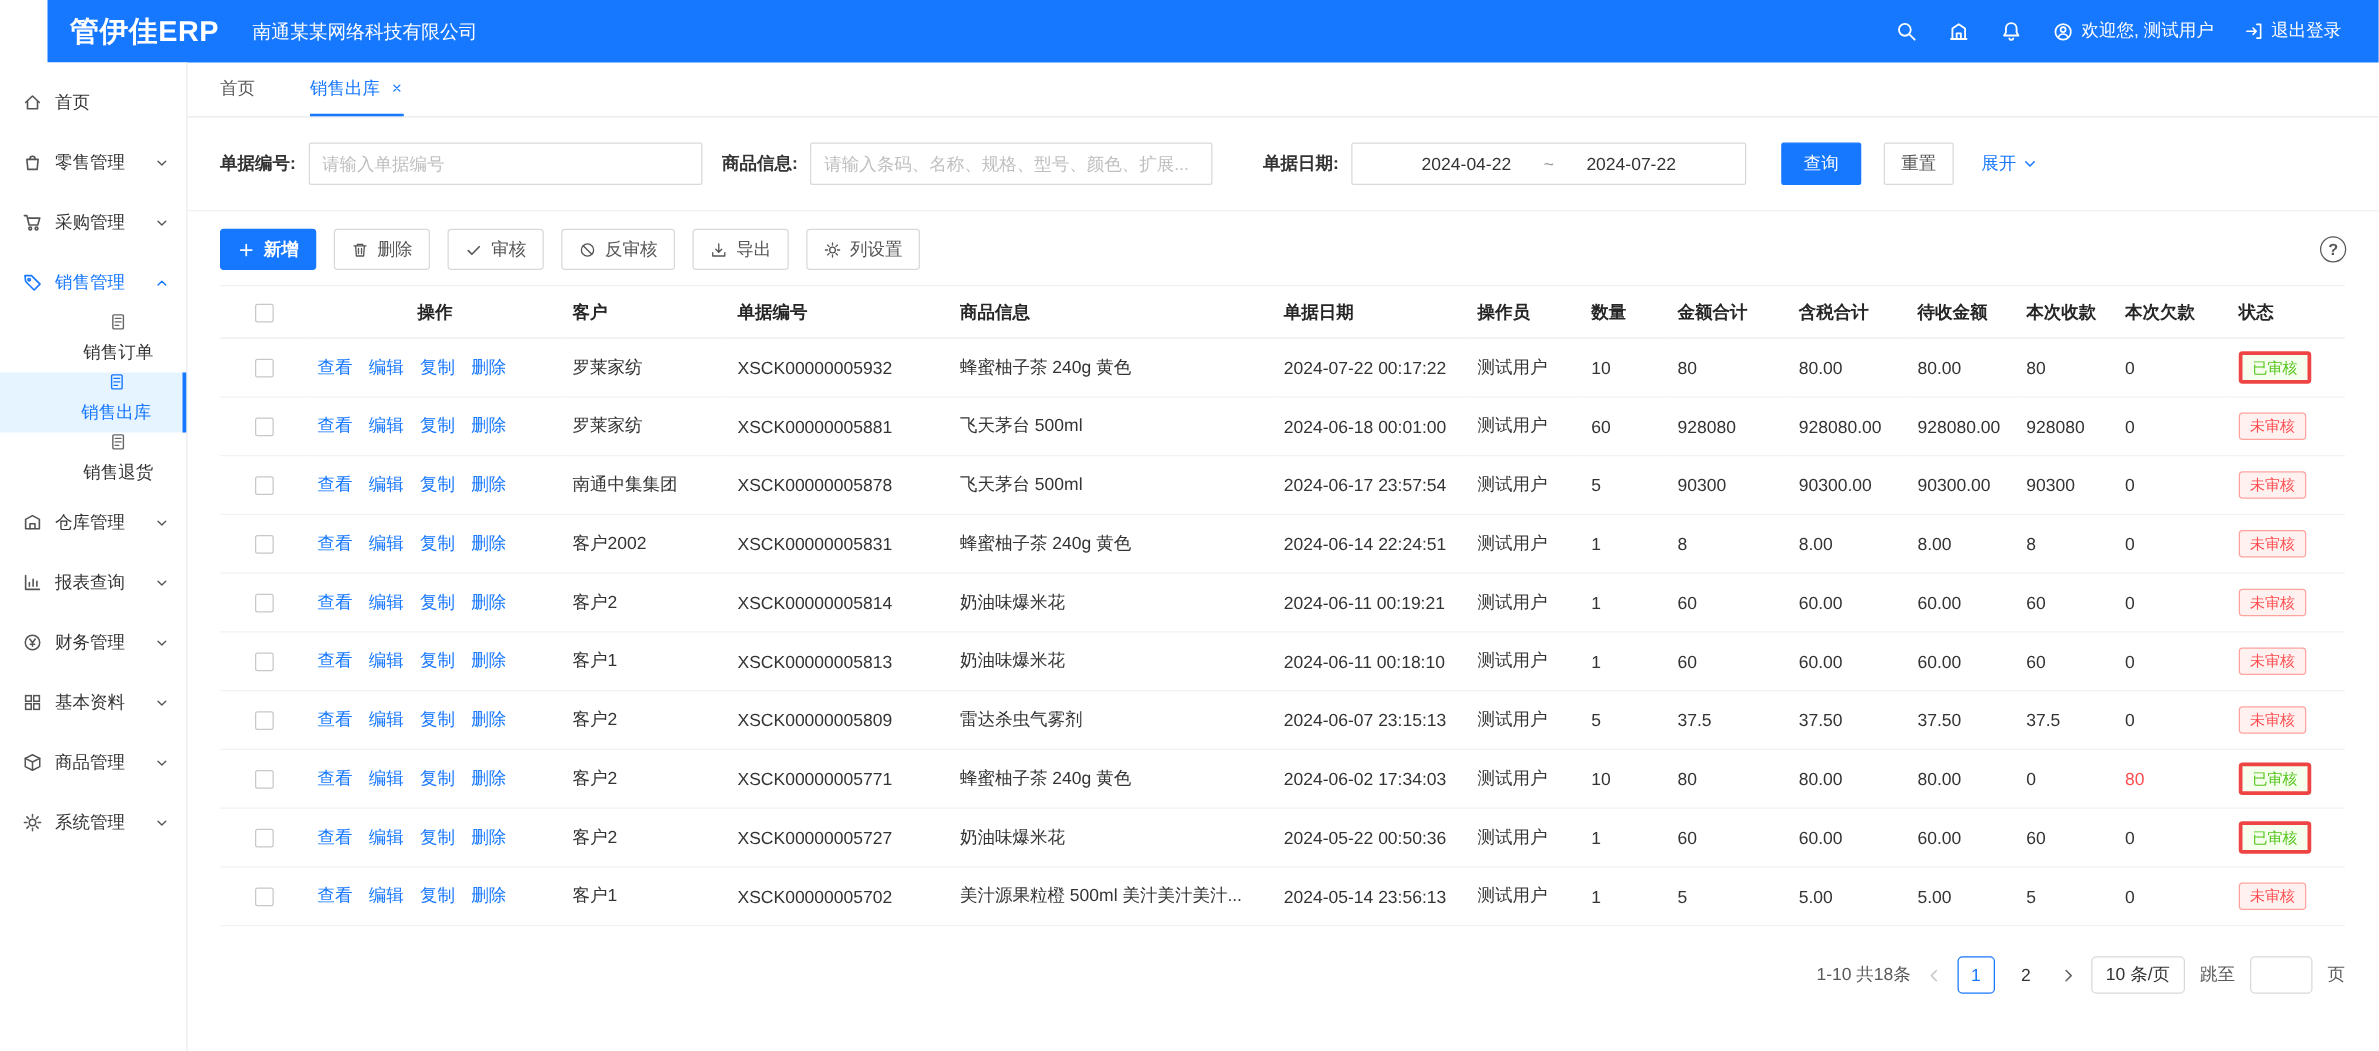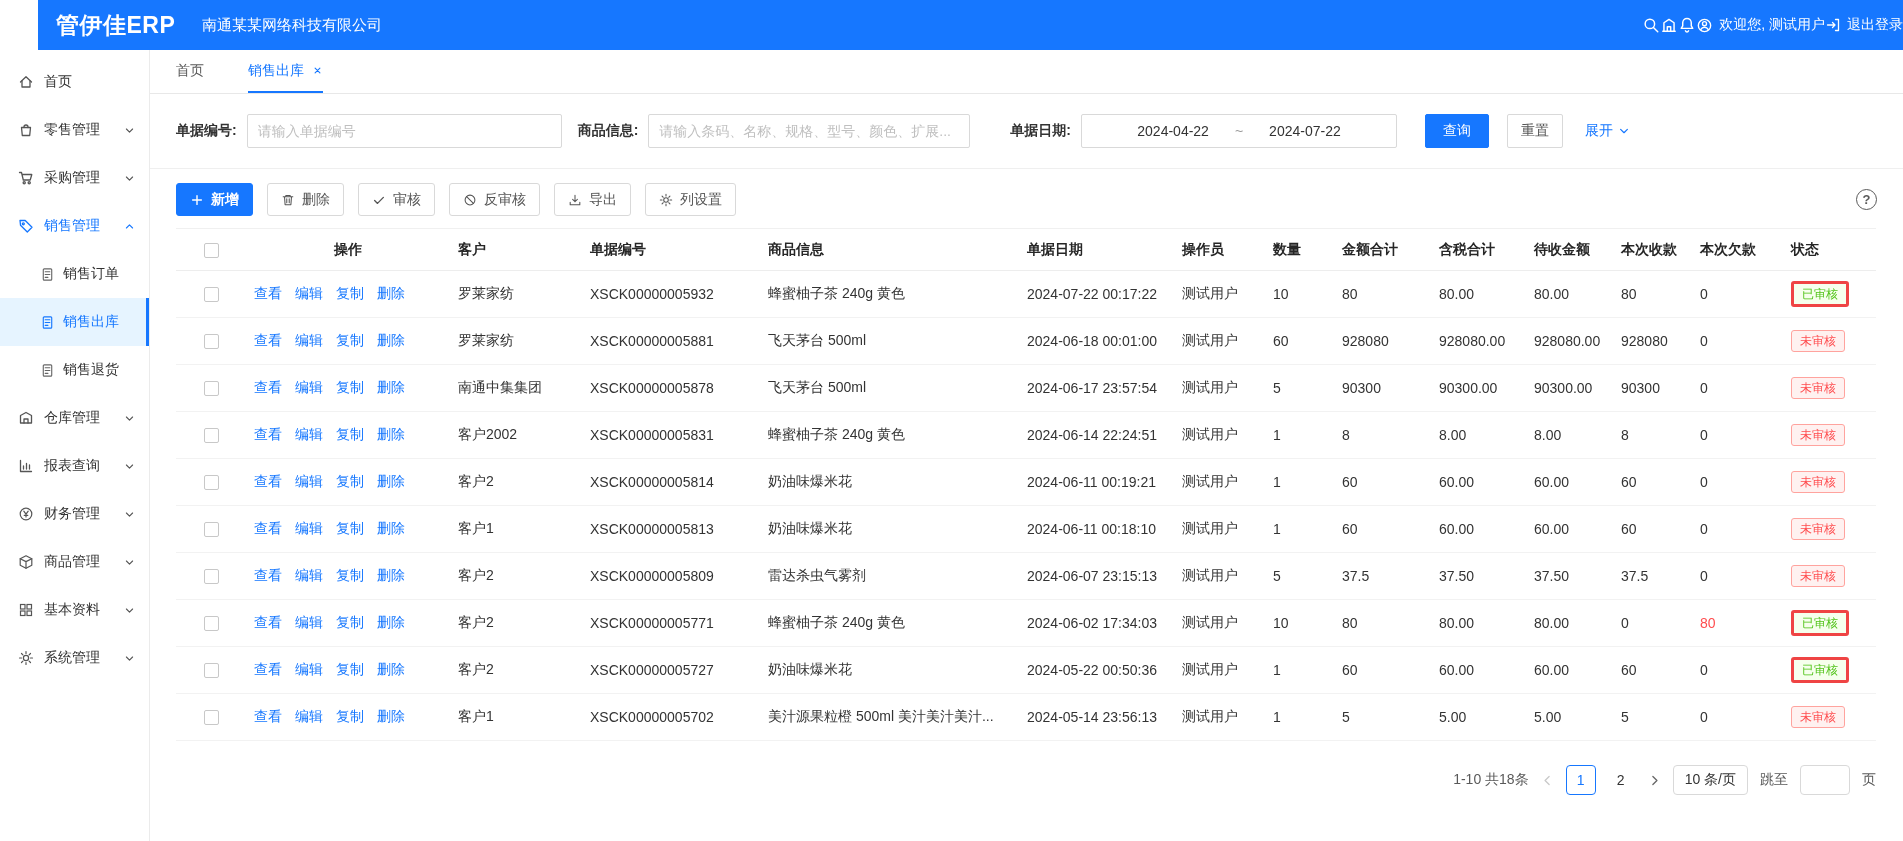--- a/index.html
+++ b/index.html
@@ -4,36 +4,36 @@
 <style>
   * { box-sizing: border-box; }
   body { margin:0; width:1903px; height:841px; overflow:hidden; background:#fff; color:#333;
          font-family:"Liberation Sans","DejaVu Sans",sans-serif; }
   .app { display:flex; flex-direction:column; height:100%; }
 
   
   .topbar { height:50px; background:#1677ff; display:flex; align-items:center; flex-shrink:0;margin-left:38px; }
   .logo { width:150px; padding-left:18px; font-size:23px; font-weight:bold; color:#fff; letter-spacing:.5px; white-space:nowrap; }
   .company { margin-left:14px; font-size:15px; color:#fff; }
-  .topbar-right { margin-left:auto; display:flex; align-items:center; color:#fff; font-size:14px; }
+  .topbar-right { margin-left:auto; display:flex; align-items:center; gap:24px; padding-right:30px; color:#fff; font-size:14px; }
   .tb-group { display:flex; align-items:center; gap:6px; cursor:pointer; white-space:nowrap; }
   .topbar svg, .icon svg { display:block; }
   .icon { display:inline-flex; }
   .icon svg { width:100%; height:100%; }
 
   
   .body { display:flex; flex:1; min-height:0; }
   .sidebar { width:150px; flex-shrink:0; border-right:1px solid #ebebeb; padding-top:8px; background:#fff; }
   .menu-item { height:48px; display:flex; align-items:center; gap:10px; padding:0 14px 0 18px; font-size:14px; color:#333; cursor:pointer; }
   .menu-item .icon { width:16px; height:16px; color:#555; }
   .menu-item.expanded { color:#1677ff; }
   .menu-item.expanded .icon { color:#1677ff; }
   .chev { margin-left:auto; width:11px !important; height:11px !important; color:#999; }
   .menu-item.expanded .chev { color:#1677ff; }
-  .submenu-item { height:48px; display:flex; align-items:center; gap:8px; padding-left:40px; font-size:14px; color:#333; cursor:pointer; }
+  .submenu-item { height:48px; display:flex; align-items:center; gap:8px; padding-left:40px; font-size:14px; color:#333; cursor:pointer;flex-direction:column; }
   .submenu-item .icon { width:15px; height:15px; color:#666; }
   .submenu-item.active { background:#e6f4ff; color:#1677ff; border-right:3px solid #1677ff; }
   .submenu-item.active .icon { color:#1677ff; }
   .main { flex:1; display:flex; flex-direction:column; min-width:0; }
 
   
   .tabbar { height:44px; display:flex; align-items:stretch; padding-left:26px; gap:44px; border-bottom:1px solid #e8e8e8; flex-shrink:0; }
   .tab { display:flex; align-items:center; gap:8px; font-size:14px; color:#595959; cursor:pointer; border-bottom:2px solid transparent; }
   .tab.active { color:#1677ff; border-bottom-color:#1677ff; }
   .tab-close { display:flex; color:#1677ff; cursor:pointer; }
@@ -254,42 +254,42 @@
             </span>
             <span class="menu-label">财务管理</span>
             <span class="icon chev">
               <svg viewBox="0 0 16 16" fill="none" stroke="currentColor" stroke-width="1.6" stroke-linecap="round" stroke-linejoin="round">
                 <path d="M3.5 5.8 8 10.3l4.5-4.5"></path>
               </svg>
             </span>
           </div>
           <div class="menu-item">
             <span class="icon">
-              <svg viewBox="0 0 16 16" fill="none" stroke="currentColor" stroke-width="1.2" stroke-linecap="round" stroke-linejoin="round">
-                <path d="M8 1.8 13.8 4.7v6.6L8 14.2 2.2 11.3V4.7z"></path>
-                <path d="M2.2 4.7 8 7.6l5.8-2.9M8 7.6v6.6"></path>
-              </svg>
-            </span>
-            <span class="menu-label">商品管理</span>
-            <span class="icon chev">
-              <svg viewBox="0 0 16 16" fill="none" stroke="currentColor" stroke-width="1.6" stroke-linecap="round" stroke-linejoin="round">
-                <path d="M3.5 5.8 8 10.3l4.5-4.5"></path>
-              </svg>
-            </span>
-          </div>
-          <div class="menu-item">
-            <span class="icon">
               <svg viewBox="0 0 16 16" fill="none" stroke="currentColor" stroke-width="1.2">
                 <rect x="2.5" y="2.5" width="4.5" height="4.5"></rect>
                 <rect x="9" y="2.5" width="4.5" height="4.5"></rect>
                 <rect x="2.5" y="9" width="4.5" height="4.5"></rect>
                 <rect x="9" y="9" width="4.5" height="4.5"></rect>
               </svg>
             </span>
             <span class="menu-label">基本资料</span>
+            <span class="icon chev">
+              <svg viewBox="0 0 16 16" fill="none" stroke="currentColor" stroke-width="1.6" stroke-linecap="round" stroke-linejoin="round">
+                <path d="M3.5 5.8 8 10.3l4.5-4.5"></path>
+              </svg>
+            </span>
+          </div>
+          <div class="menu-item">
+            <span class="icon">
+              <svg viewBox="0 0 16 16" fill="none" stroke="currentColor" stroke-width="1.2" stroke-linecap="round" stroke-linejoin="round">
+                <path d="M8 1.8 13.8 4.7v6.6L8 14.2 2.2 11.3V4.7z"></path>
+                <path d="M2.2 4.7 8 7.6l5.8-2.9M8 7.6v6.6"></path>
+              </svg>
+            </span>
+            <span class="menu-label">商品管理</span>
             <span class="icon chev">
               <svg viewBox="0 0 16 16" fill="none" stroke="currentColor" stroke-width="1.6" stroke-linecap="round" stroke-linejoin="round">
                 <path d="M3.5 5.8 8 10.3l4.5-4.5"></path>
               </svg>
             </span>
           </div>
           <div class="menu-item">
             <span class="icon">
               <svg viewBox="0 0 16 16" fill="none" stroke="currentColor" stroke-width="1.2" stroke-linecap="round">
                 <circle cx="8" cy="8" r="2.6"></circle>

